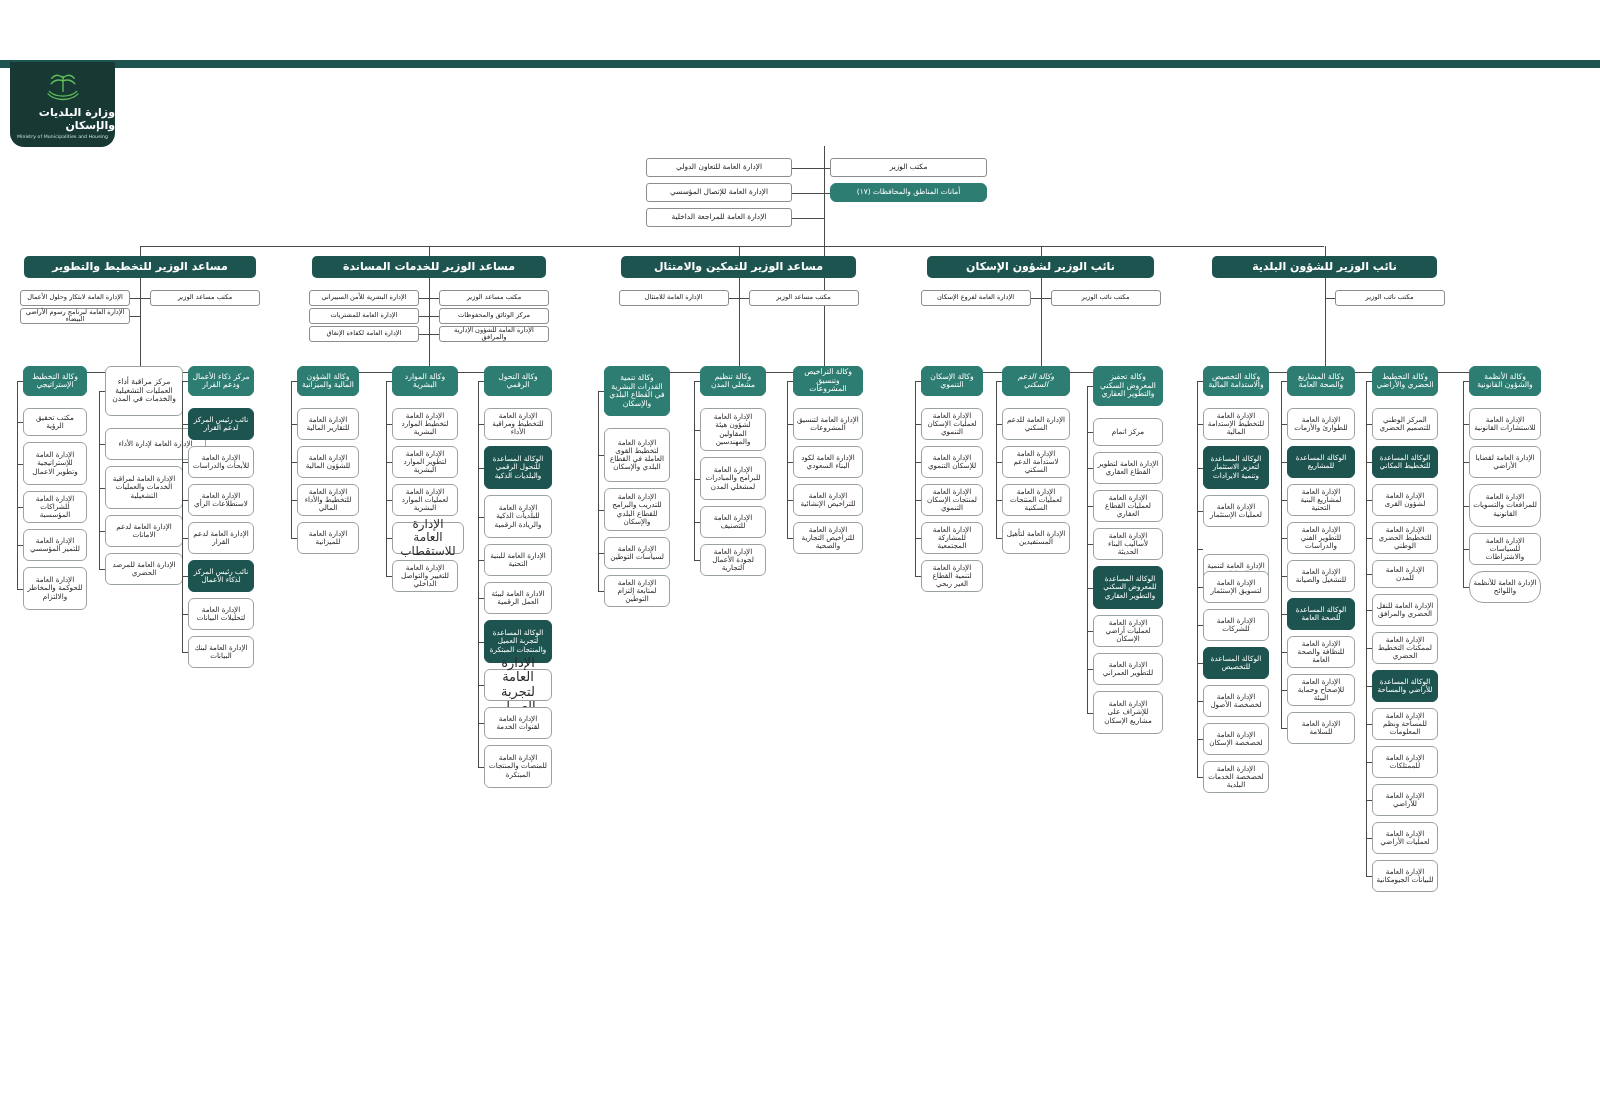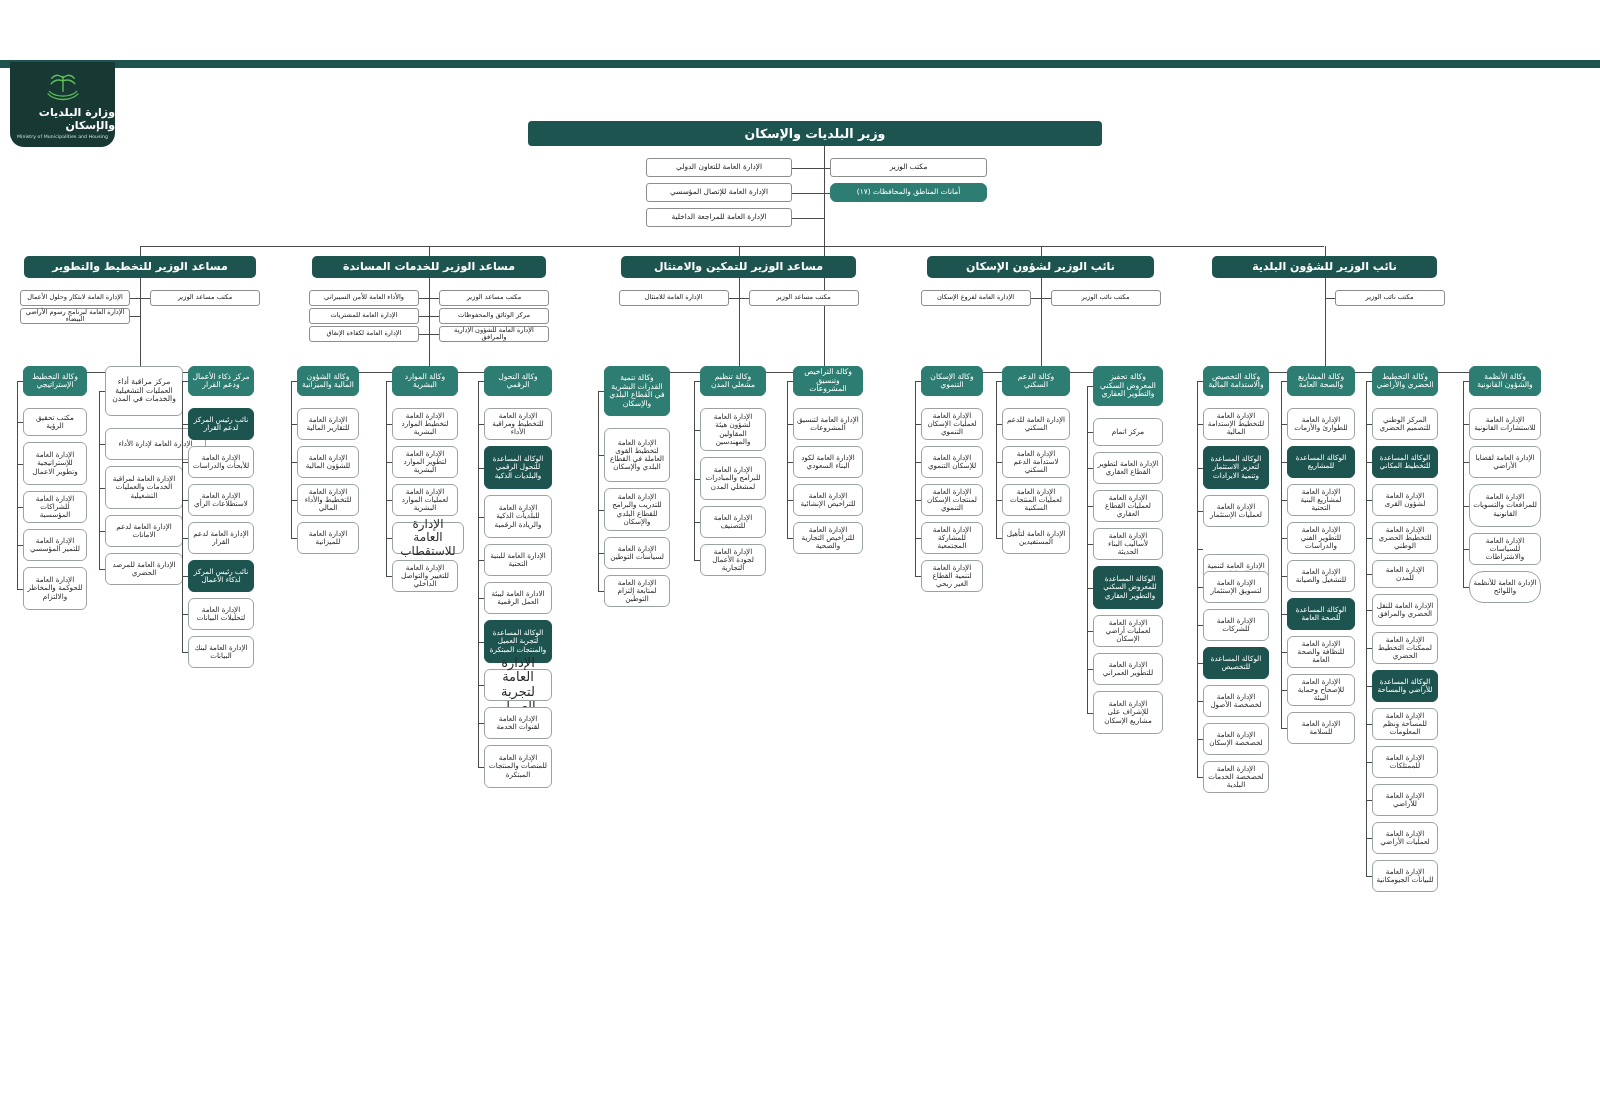--- a/index.html
+++ b/index.html
@@ -72,21 +72,20 @@
       <path d="M32 17 C41 14 47 17 51 22"></path>
       <path d="M10 34 C20 44 44 44 54 34"></path>
       <path d="M8 38 C20 50 44 50 56 38"></path>
     </g>
   </svg>
   <div class="ar">وزارة البلديات والإسكان</div>
   <div class="en">Ministry of Municipalities and Housing</div>
 </div>
 
 <div class="canvas" id="chart">
-    <div class="box minister" style="left: 528px; top: 121px; width: 574px; height: 25px; font-size: 12.5px;">وزير البلديات والإسكان</div>
     <div class="ln lnv" style="left: 824px; top: 146px; height: 239px;"></div>
     <div class="box plainwhite" style="left: 830px; top: 158px; width: 157px; height: 19px; font-size: 7.4px;">مكتب الوزير</div>
     <div class="ln lnh" style="left: 824px; top: 167.5px; width: 6px;"></div>
     <div class="box teal" style="left: 830px; top: 183px; width: 157px; height: 19px; font-size: 7.4px;">أمانات المناطق والمحافظات (١٧)</div>
     <div class="ln lnh" style="left: 824px; top: 192.5px; width: 6px;"></div>
     <div class="box plainwhite" style="left: 646px; top: 158px; width: 146px; height: 19px; font-size: 7.4px;">الإدارة العامة للتعاون الدولي</div>
     <div class="ln lnh" style="left: 792px; top: 167.5px; width: 32px;"></div>
     <div class="box plainwhite" style="left: 646px; top: 183px; width: 146px; height: 19px; font-size: 7.4px;">الإدارة العامة للإتصال المؤسسي</div>
     <div class="ln lnh" style="left: 792px; top: 192.5px; width: 32px;"></div>
     <div class="box plainwhite" style="left: 646px; top: 208px; width: 146px; height: 19px; font-size: 7.4px;">الإدارة العامة للمراجعة الداخلية</div>
@@ -104,21 +103,21 @@
     <div class="ln lnh" style="left: 130px; top: 316px; width: 10px;"></div>
     <div class="box header" style="left: 312px; top: 256px; width: 234px; height: 22px; font-size: 11px;">مساعد الوزير للخدمات المساندة</div>
     <div class="ln lnv" style="left: 429px; top: 246px; height: 10px;"></div>
     <div class="ln lnv" style="left: 429px; top: 278px; height: 94px;"></div>
     <div class="box plainwhite" style="left: 439px; top: 290px; width: 110px; height: 16px; font-size: 6.6px;">مكتب مساعد الوزير</div>
     <div class="ln lnh" style="left: 429px; top: 298px; width: 10px;"></div>
     <div class="box plainwhite" style="left: 439px; top: 308px; width: 110px; height: 16px; font-size: 6.6px;">مركز الوثائق والمحفوظات</div>
     <div class="ln lnh" style="left: 429px; top: 316px; width: 10px;"></div>
     <div class="box plainwhite" style="left: 439px; top: 326px; width: 110px; height: 16px; font-size: 6.6px;">الإدارة العامة للشؤون الإدارية والمرافق</div>
     <div class="ln lnh" style="left: 429px; top: 334px; width: 10px;"></div>
-    <div class="box plainwhite" style="left: 309px; top: 290px; width: 110px; height: 16px; font-size: 6.6px;">والأداء العامة للأمن السيبراني</div>
+    <div class="box plainwhite" style="left: 309px; top: 290px; width: 110px; height: 16px; font-size: 6.6px;">الإدارة البشرية للأمن السيبراني</div>
     <div class="ln lnh" style="left: 419px; top: 298px; width: 10px;"></div>
     <div class="box plainwhite" style="left: 309px; top: 308px; width: 110px; height: 16px; font-size: 6.6px;">الإدارة العامة للمشتريات</div>
     <div class="ln lnh" style="left: 419px; top: 316px; width: 10px;"></div>
     <div class="box plainwhite" style="left: 309px; top: 326px; width: 110px; height: 16px; font-size: 6.6px;">الإدارة العامة لكفاءة الإنفاق</div>
     <div class="ln lnh" style="left: 419px; top: 334px; width: 10px;"></div>
     <div class="box header" style="left: 621px; top: 256px; width: 235px; height: 22px; font-size: 11px;">مساعد الوزير للتمكين والامتثال</div>
     <div class="ln lnv" style="left: 738.5px; top: 246px; height: 10px;"></div>
     <div class="ln lnv" style="left: 738.5px; top: 278px; height: 94px;"></div>
     <div class="box plainwhite" style="left: 748.5px; top: 290px; width: 110px; height: 16px; font-size: 6.6px;">مكتب مساعد الوزير</div>
     <div class="ln lnh" style="left: 738.5px; top: 298px; width: 10px;"></div>
@@ -276,21 +275,21 @@
     <div class="ln lnh" style="left: 915px; top: 462px; width: 6px;"></div>
     <div class="box white" style="left: 921px; top: 484px; width: 62px; height: 32px; font-size: 7.2px;">الإدارة العامة لمنتجات الإسكان التنموي</div>
     <div class="ln lnh" style="left: 915px; top: 500px; width: 6px;"></div>
     <div class="box white" style="left: 921px; top: 522px; width: 62px; height: 32px; font-size: 7.2px;">الإدارة العامة للمشاركة المجتمعية</div>
     <div class="ln lnh" style="left: 915px; top: 538px; width: 6px;"></div>
     <div class="box white" style="left: 921px; top: 560px; width: 62px; height: 32px; font-size: 7.2px;">الإدارة العامة لتنمية القطاع الغير ربحي</div>
     <div class="ln lnh" style="left: 915px; top: 576px; width: 6px;"></div>
     <div class="ln lnv" style="left: 915px; top: 381px; height: 195px;"></div>
     <div class="ln lnh" style="left: 915px; top: 381px; width: 6px;"></div>
     <div class="ln lnv" style="left: 1036px; top: 372px;"></div>
-    <div class="box teal" style="left: 1002px; top: 366px; width: 68px; height: 30px; font-size: 7.6px;">وكالة الدعم السكني</div>
+    <div class="box teal" style="left: 1002px; top: 366px; width: 68px; height: 30px; font-size: 7.6px; font-style: italic;">وكالة الدعم السكني</div>
     <div class="box white" style="left: 1002px; top: 408px; width: 68px; height: 32px; font-size: 7.2px;">الإدارة العامة للدعم السكني</div>
     <div class="ln lnh" style="left: 996px; top: 424px; width: 6px;"></div>
     <div class="box white" style="left: 1002px; top: 446px; width: 68px; height: 32px; font-size: 7.2px;">الإدارة العامة لاستدامة الدعم السكني</div>
     <div class="ln lnh" style="left: 996px; top: 462px; width: 6px;"></div>
     <div class="box white" style="left: 1002px; top: 484px; width: 68px; height: 32px; font-size: 7.2px;">الإدارة العامة لعمليات المنتجات السكنية</div>
     <div class="ln lnh" style="left: 996px; top: 500px; width: 6px;"></div>
     <div class="box white" style="left: 1002px; top: 522px; width: 68px; height: 32px; font-size: 7.2px;">الإدارة العامة لتأهيل المستفيدين</div>
     <div class="ln lnh" style="left: 996px; top: 538px; width: 6px;"></div>
     <div class="ln lnv" style="left: 996px; top: 381px; height: 157px;"></div>
     <div class="ln lnh" style="left: 996px; top: 381px; width: 6px;"></div>

